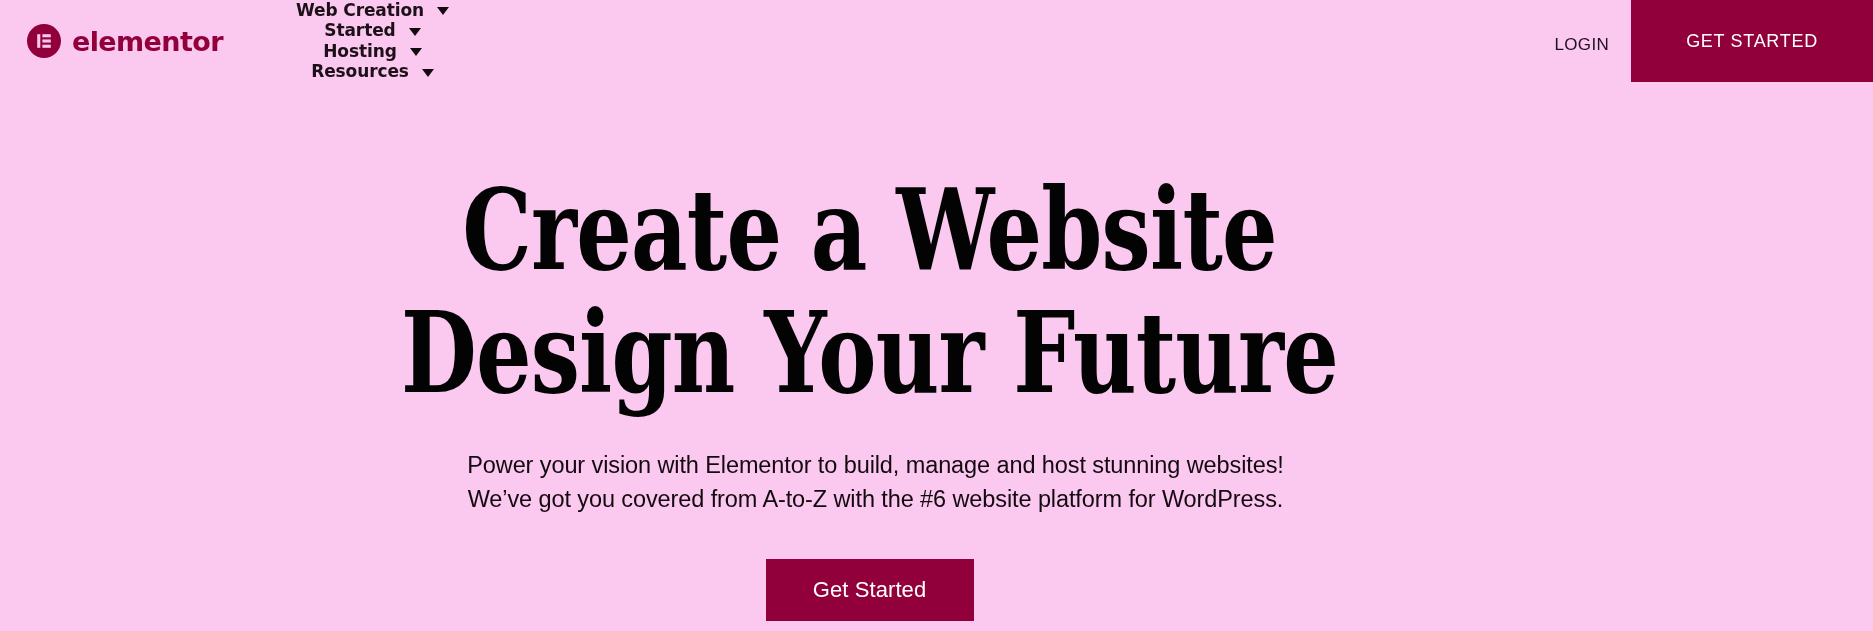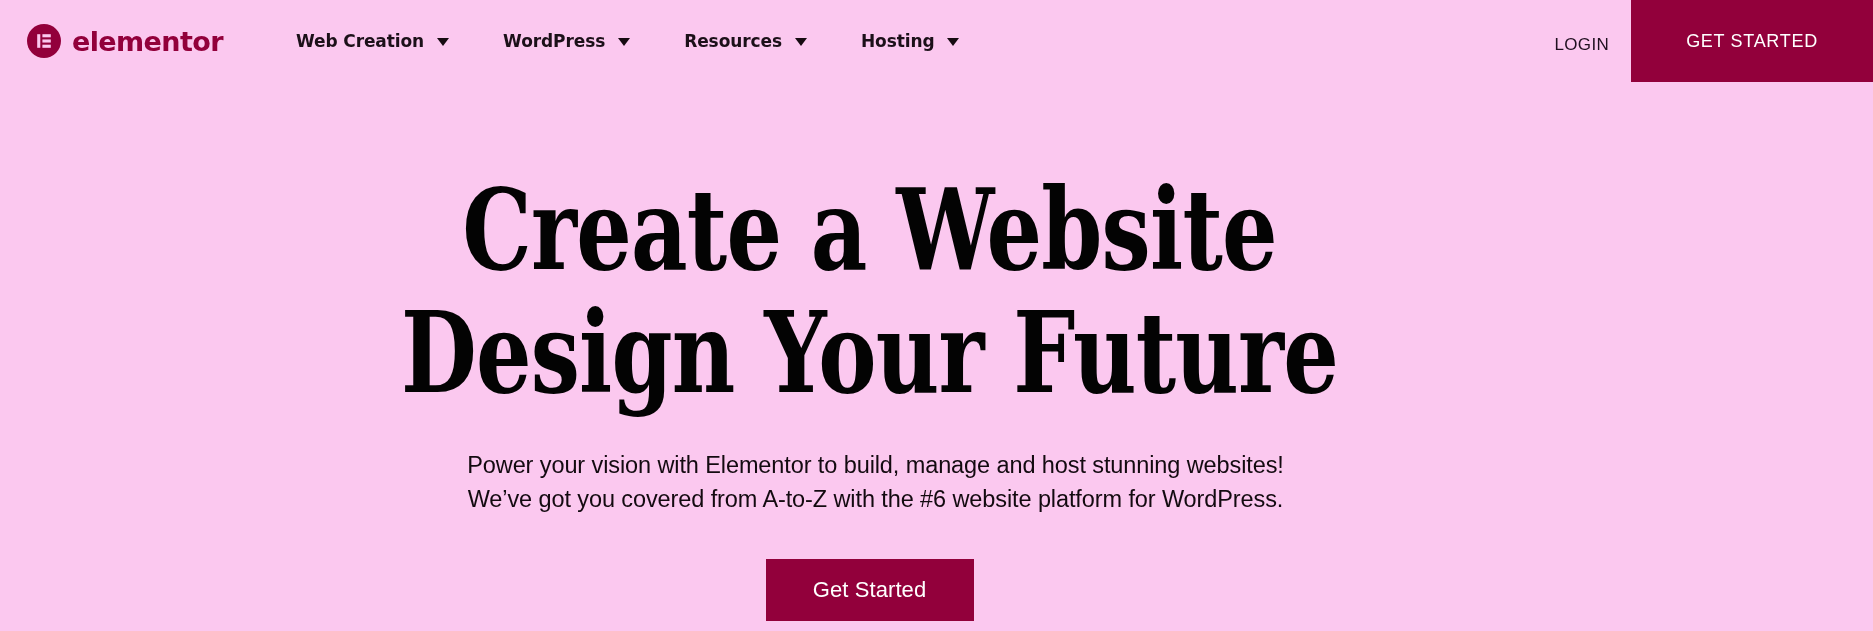--- a/index.html
+++ b/index.html
@@ -68,20 +68,21 @@
     white-space: nowrap;
     text-align: center;
   }
 
   .nav {
     display: flex;
     align-items: center;
     gap: 0;
     margin-left: 46px;
     height: 82px;
+    flex-direction: column;
   }
 
   .nav-item {
     display: flex;
     align-items: center;
     gap: 13px;
     padding: 0 27px;
     height: 82px;
     cursor: pointer;
     user-select: none;
@@ -223,31 +224,31 @@
     </a>
 
     <nav class="nav">
 
       <div class="nav-item">
         <span class="nav-label">Web Creation</span>
         <span class="caret"></span>
       </div>
 
       <div class="nav-item">
-        <span class="nav-label">WordPress</span>
+        <span class="nav-label">Started</span>
+        <span class="caret"></span>
+      </div>
+
+      <div class="nav-item">
+        <span class="nav-label">Hosting</span>
         <span class="caret"></span>
       </div>
 
       <div class="nav-item">
         <span class="nav-label">Resources</span>
-        <span class="caret"></span>
-      </div>
-
-      <div class="nav-item">
-        <span class="nav-label">Hosting</span>
         <span class="caret"></span>
       </div>
 
 
     </nav>
 
     <div class="header-spacer"></div>
 
     <a class="login-link" href="#">LOGIN</a>
 

